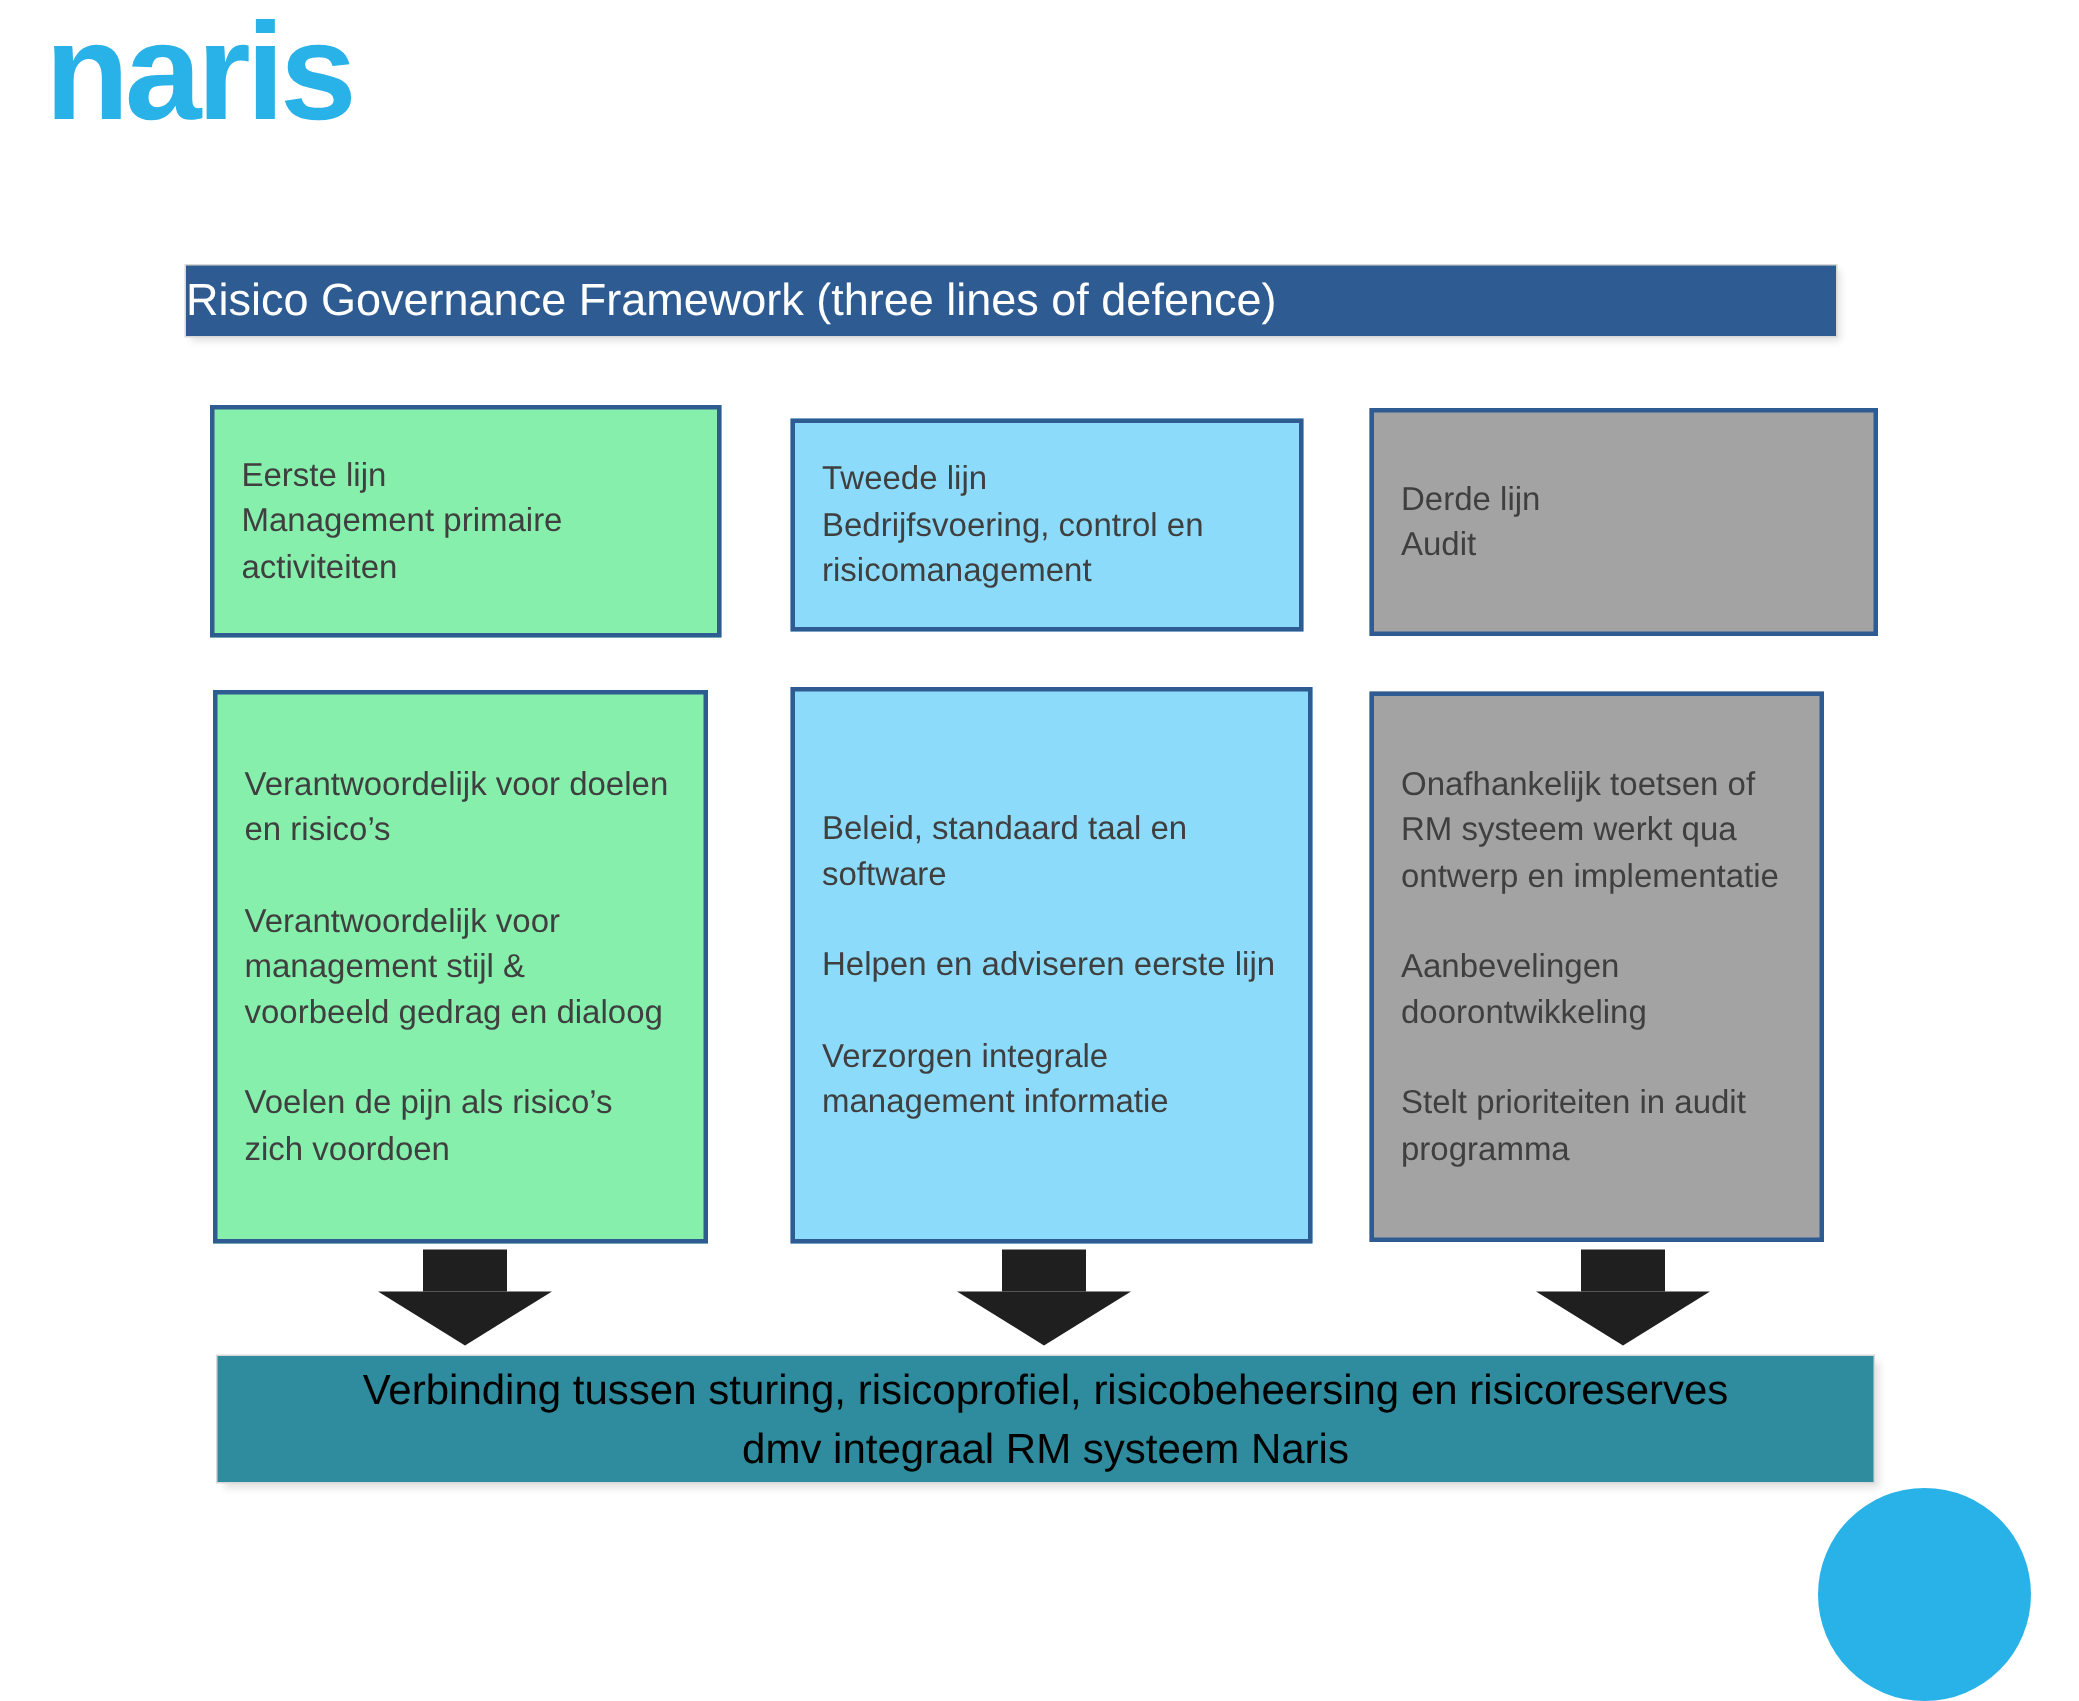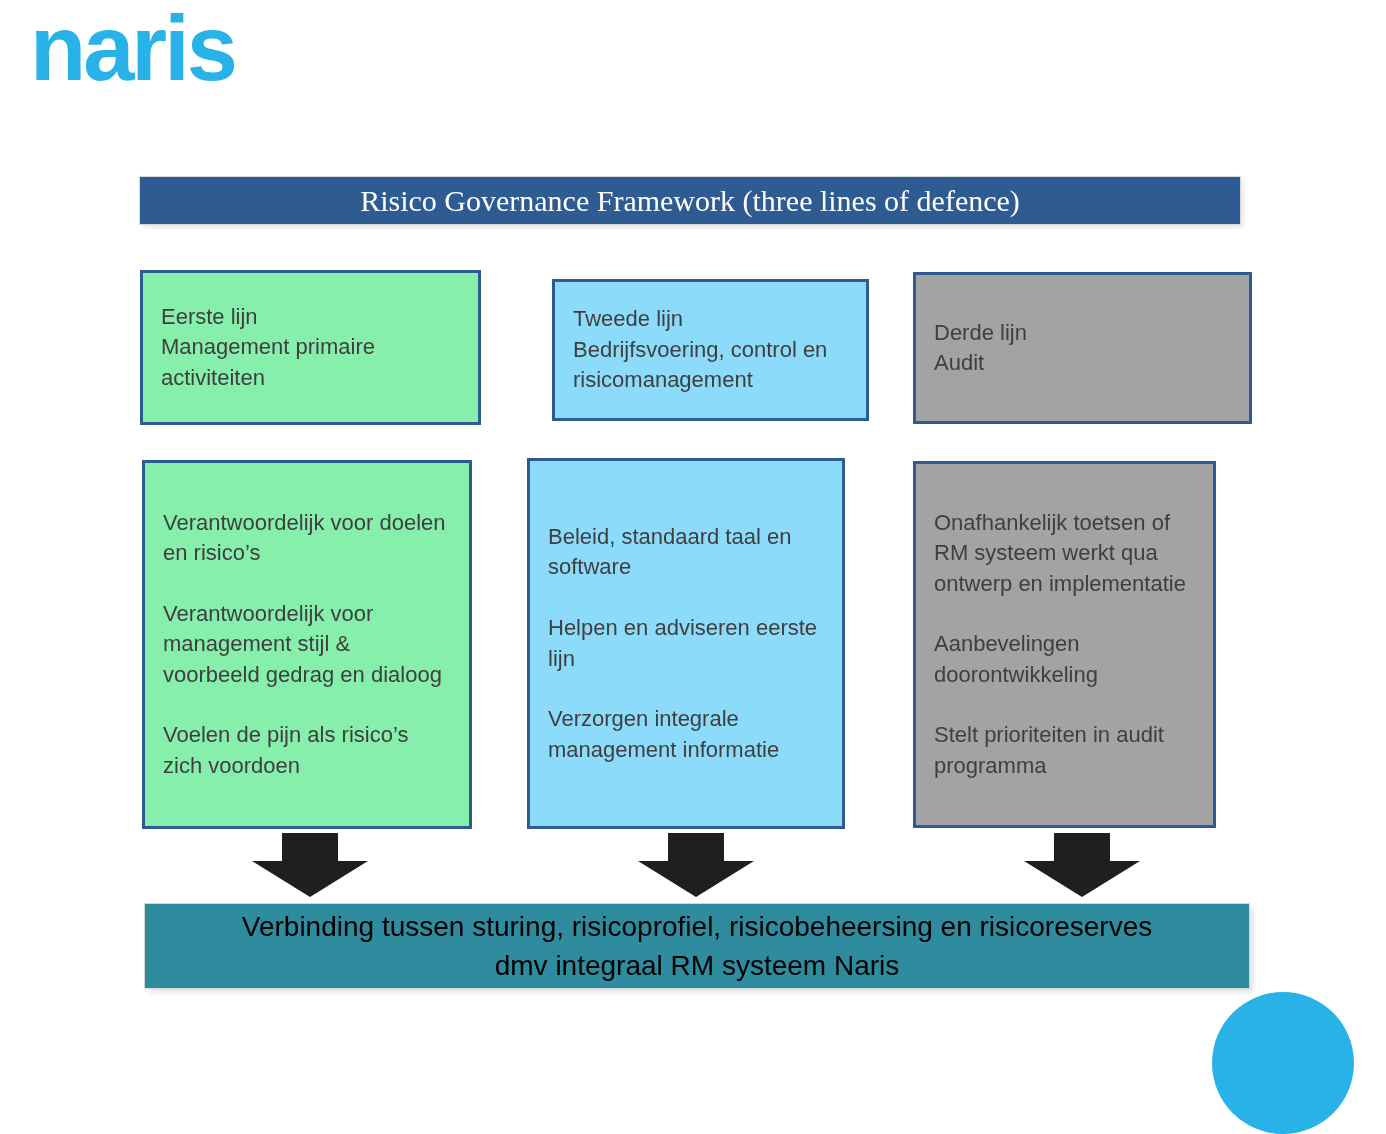--- a/index.html
+++ b/index.html
@@ -15,49 +15,49 @@
 
   .logo {
     left: 30px; top: -4px;
     font-size: 92px;
     font-weight: bold;
     letter-spacing: -3px;
     color: #29b2e8;
   }
 
   .title-bar {
-    left: 140px; top: 177px; width: 1100px; height: 47px;
+    left: 124px; top: 177px; width: 1100px; height: 47px;
     background: #2e5c92;
     box-shadow: 0 0 0 1px #d8d8d8, 3px 3px 5px rgba(0,0,0,0.12);
-    display: flex; align-items: center; justify-content: center; font-family: Liberation Serif, serif;
+    display: flex; align-items: center; 
   }
   .title-bar span {
     color: #ffffff; font-size: 30px; white-space: nowrap;
   }
 
   .box {
     border: 3px solid #2e5c92;
     display: flex; align-items: center;
     padding: 0 18px;
   }
   .box .txt {
     font-size: 22px;
     line-height: 1.38;
     white-space: pre-line;
   }
   .fill-white { background: #86efac; }
   .fill-light { background: #8cdbfa; }
   .fill-mid   { background: #a3a3a3; }
 
   .hdr1 { left: 140px; top: 270px; width: 341px; height: 155px; }
-  .hdr2 { left: 552px; top: 279px; width: 317px; height: 142px; }
+  .hdr2 { left: 527px; top: 279px; width: 342px; height: 142px; }
   .hdr3 { left: 913px; top: 272px; width: 339px; height: 152px; }
 
   .body1 { left: 142px; top: 460px; width: 330px; height: 369px; }
-  .body2 { left: 527px; top: 458px; width: 318px; height: 371px; }
+  .body2 { left: 527px; top: 458px; width: 348px; height: 371px; }
   .body3 { left: 913px; top: 461px; width: 303px; height: 367px; }
 
   .arrow { width: 116px; display: flex; flex-direction: column; align-items: center; }
   .arrow-stem { width: 56px; height: 28px; background: #1f1f1f; }
   .arrow-head {
     width: 0; height: 0;
     border-left: 58px solid transparent;
     border-right: 58px solid transparent;
     border-top: 36px solid #1f1f1f;
   }

